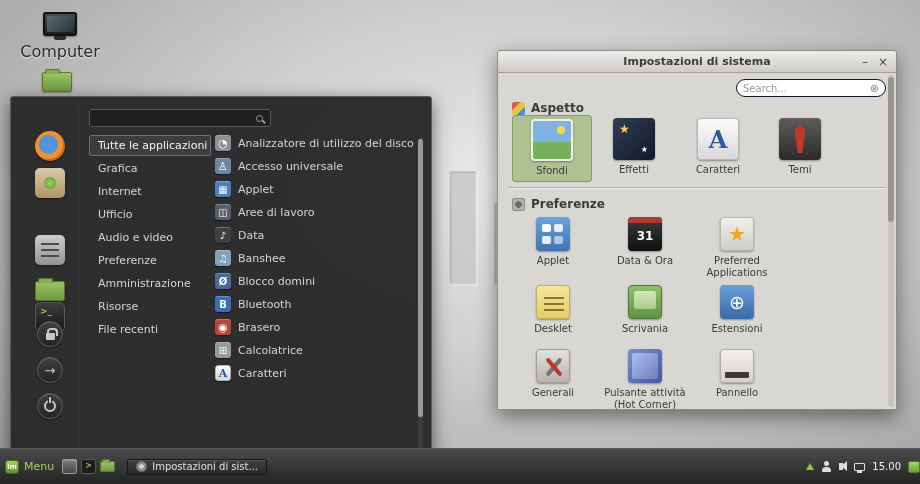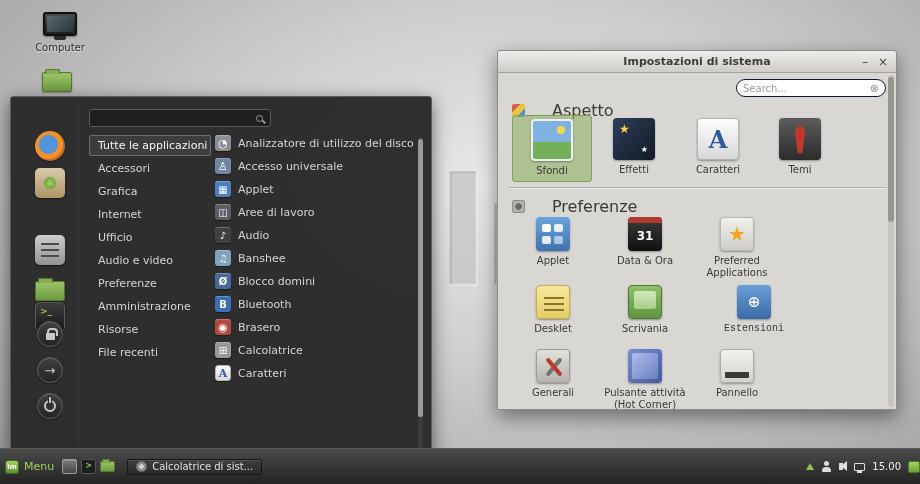--- a/index.html
+++ b/index.html
@@ -13,21 +13,21 @@
     text-shadow: 1px 1px 1px rgba(255,255,255,0.55), -1px -1px 1px rgba(0,0,0,0.12); }
 
   
   .desk-icon { position:absolute; display:flex; flex-direction:column; align-items:center; gap:3px; z-index:2; }
   #icon-computer { left:30px; top:12px; width:60px; }
   .monitor { width:34px; height:24px; background:linear-gradient(#4a4a4a,#1d1d1d); border:2px solid #111;
     border-radius:3px; position:relative; box-shadow:0 1px 2px rgba(0,0,0,.4); }
   .monitor::before { content:""; position:absolute; inset:2px; background:linear-gradient(135deg,#5a6a72,#28343a); border-radius:1px; }
   .monitor::after { content:""; position:absolute; left:50%; bottom:-6px; transform:translateX(-50%);
     width:12px; height:4px; background:#2a2a2a; border-radius:0 0 2px 2px; }
-  .desk-label { font-size:10px; color:#2b2b2b; text-shadow:0 1px 2px rgba(255,255,255,.8); margin-top:3px; }
+  .desk-label { font-size:16px; color:#2b2b2b; text-shadow:0 1px 2px rgba(255,255,255,.8); margin-top:3px; }
   #icon-home { left:42px; top:72px; }
   .folder { width:30px; height:20px; background:linear-gradient(#9cc468,#6f9a3f); border:1px solid #55772e;
     border-radius:2px; position:relative; box-shadow:0 1px 2px rgba(0,0,0,.3); }
   .folder::before { content:""; position:absolute; top:-4px; left:2px; width:13px; height:4px;
     background:#86ad52; border:1px solid #55772e; border-bottom:none; border-radius:2px 2px 0 0; }
 
   
   #menu { position:absolute; left:10px; top:96px; width:422px; height:369px; z-index:5;
     background:rgba(43,43,43,0.98); border:1px solid #5c5c5c; border-radius:3px;
     box-shadow:0 5px 18px rgba(0,0,0,.55); }
@@ -102,21 +102,21 @@
   .win-controls { position:absolute; right:8px; top:0; height:22px; display:flex; align-items:center; gap:10px; }
   .win-ctl { font-size:12px; color:#4a4842; cursor:pointer; line-height:1; }
   .settings-search { position:absolute; right:10px; top:28px; width:150px; height:18px; background:#fff;
     border:1px solid #0f172a; border-radius:9px; display:flex; align-items:center; padding:0 6px; }
   .settings-search input { flex:1; border:none; outline:none; background:transparent; font-size:10px; color:#444;
     font-family:"DejaVu Sans", sans-serif; }
   .settings-search input::placeholder { color:#999; }
   .clear-ic { color:#8a8a8a; font-size:11px; line-height:1; cursor:pointer; }
 
   .section-hdr { position:absolute; left:14px; display:flex; align-items:center; gap:6px; }
-  .section-hdr .txt { font-size:16px; font-weight:normal; color:#3c3a36;margin-left:21px; }
+  .section-hdr .txt { font-size:12px; font-weight:bold; color:#3c3a36; }
   .hdr-aspetto-icon { width:13px; height:13px; border-radius:2px;
     background:linear-gradient(135deg,#d8604f 0 34%,#e8c43f 34% 67%,#4f8fd6 67%); }
   .hdr-pref-icon { width:13px; height:13px; border-radius:2px; border:1px solid #8f8c87;
     background:radial-gradient(circle,#6a6a6a 0 3px,#b5b2ad 3.5px); }
 
   .cell { position:absolute; text-align:center; cursor:pointer; }
   .cell .lbl { font-size:10px; color:#3c3a36; margin-top:4px; line-height:1.15; }
   .cell.selected { background:rgba(140,175,95,0.55); border:1px solid #81a158; border-radius:3px; padding:3px 0 4px; }
   .tile { border-radius:4px; position:relative; margin:0 auto; box-shadow:0 1px 2px rgba(0,0,0,.35); }
   .tile-lg { width:42px; height:42px; }
@@ -240,21 +240,20 @@
       </div>
     </div>
 
     <div class="menu-search">
       <input type="text" style="">
       <span class="icon-search"></span>
     </div>
 
     <div class="menu-categories">
       <div class="cat selected">Tutte le applicazioni</div>
-      <div class="cat">Accessori</div>
       <div class="cat">Grafica</div>
       <div class="cat">Internet</div>
       <div class="cat">Ufficio</div>
       <div class="cat">Audio e video</div>
       <div class="cat">Preferenze</div>
       <div class="cat">Amministrazione</div>
       <div class="cat">Risorse</div>
       <div class="cat">File recenti</div>
     </div>
 
@@ -270,21 +269,21 @@
       <div class="app">
         <span class="mini-tile ic-applet"></span>
         <span class="app-label">Applet</span>
       </div>
       <div class="app">
         <span class="mini-tile ic-workspaces"></span>
         <span class="app-label">Aree di lavoro</span>
       </div>
       <div class="app">
         <span class="mini-tile ic-audio"></span>
-        <span class="app-label">Audio</span>
+        <span class="app-label">Data</span>
       </div>
       <div class="app">
         <span class="mini-tile ic-banshee"></span>
         <span class="app-label">Banshee</span>
       </div>
       <div class="app">
         <span class="mini-tile ic-domain"></span>
         <span class="app-label">Blocco domini</span>
       </div>
       <div class="app">
@@ -367,21 +366,21 @@
     </div>
 
     <div class="cell" style="left:12px; top:234px; width:86px;">
       <div class="tile tile-sm tile-desklet"></div>
       <div class="lbl">Desklet</div>
     </div>
     <div class="cell" style="left:104px; top:234px; width:86px;">
       <div class="tile tile-sm tile-scrivania"></div>
       <div class="lbl">Scrivania</div>
     </div>
-    <div class="cell" style="left:213px; top:234px; width:86px;font-family:Liberation Mono, monospace;">
+    <div class="cell" style="left:196px; top:234px; width:86px;">
       <div class="tile tile-sm tile-estensioni"></div>
       <div class="lbl">Estensioni</div>
     </div>
 
     <div class="cell" style="left:12px; top:298px; width:86px;">
       <div class="tile tile-sm tile-generali"></div>
       <div class="lbl">Generali</div>
     </div>
     <div class="cell" style="left:104px; top:298px; width:86px;">
       <div class="tile tile-sm tile-hotcorner"></div>
@@ -400,21 +399,21 @@
   <div id="panel">
     <div class="menu-btn">
       <span class="mint-logo"></span>
       <span class="menu-label">Menu</span>
     </div>
     <span class="p-ico p-showdesk"></span>
     <span class="p-ico p-terminal"></span>
     <span class="p-folder"></span>
     <div class="win-btn">
       <span class="p-gear"></span>
-      <span class="wb-label">Calcolatrice di sist...</span>
+      <span class="wb-label">Impostazioni di sist...</span>
     </div>
     <div class="tray">
       <span class="t-up"></span>
       <span class="t-user"></span>
       <span class="t-vol"></span>
       <span class="t-net"></span>
       <span class="clock">15.00</span>
       <span class="t-green"></span>
     </div>
   </div>

